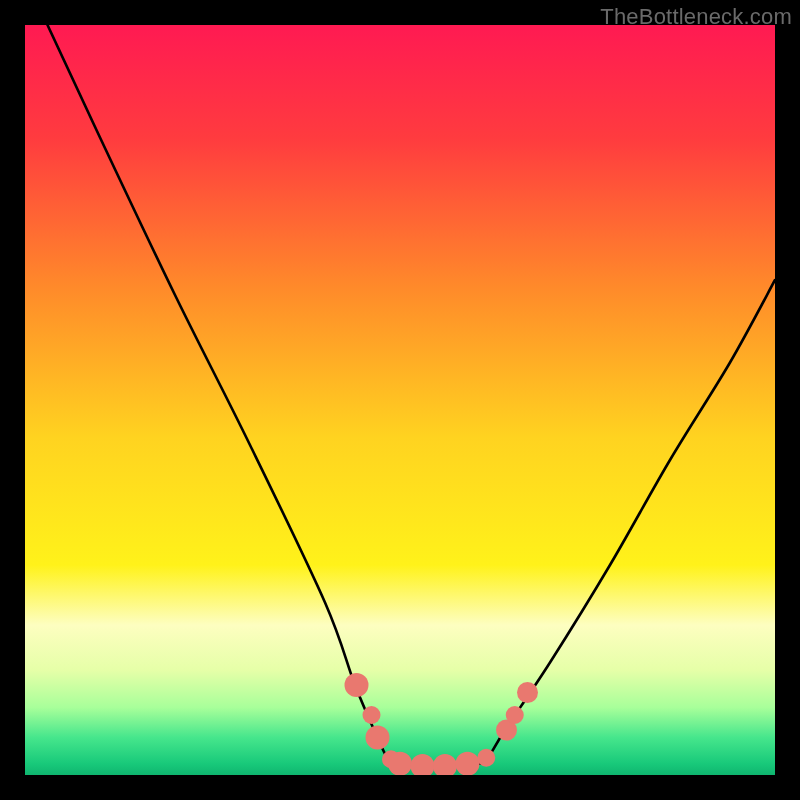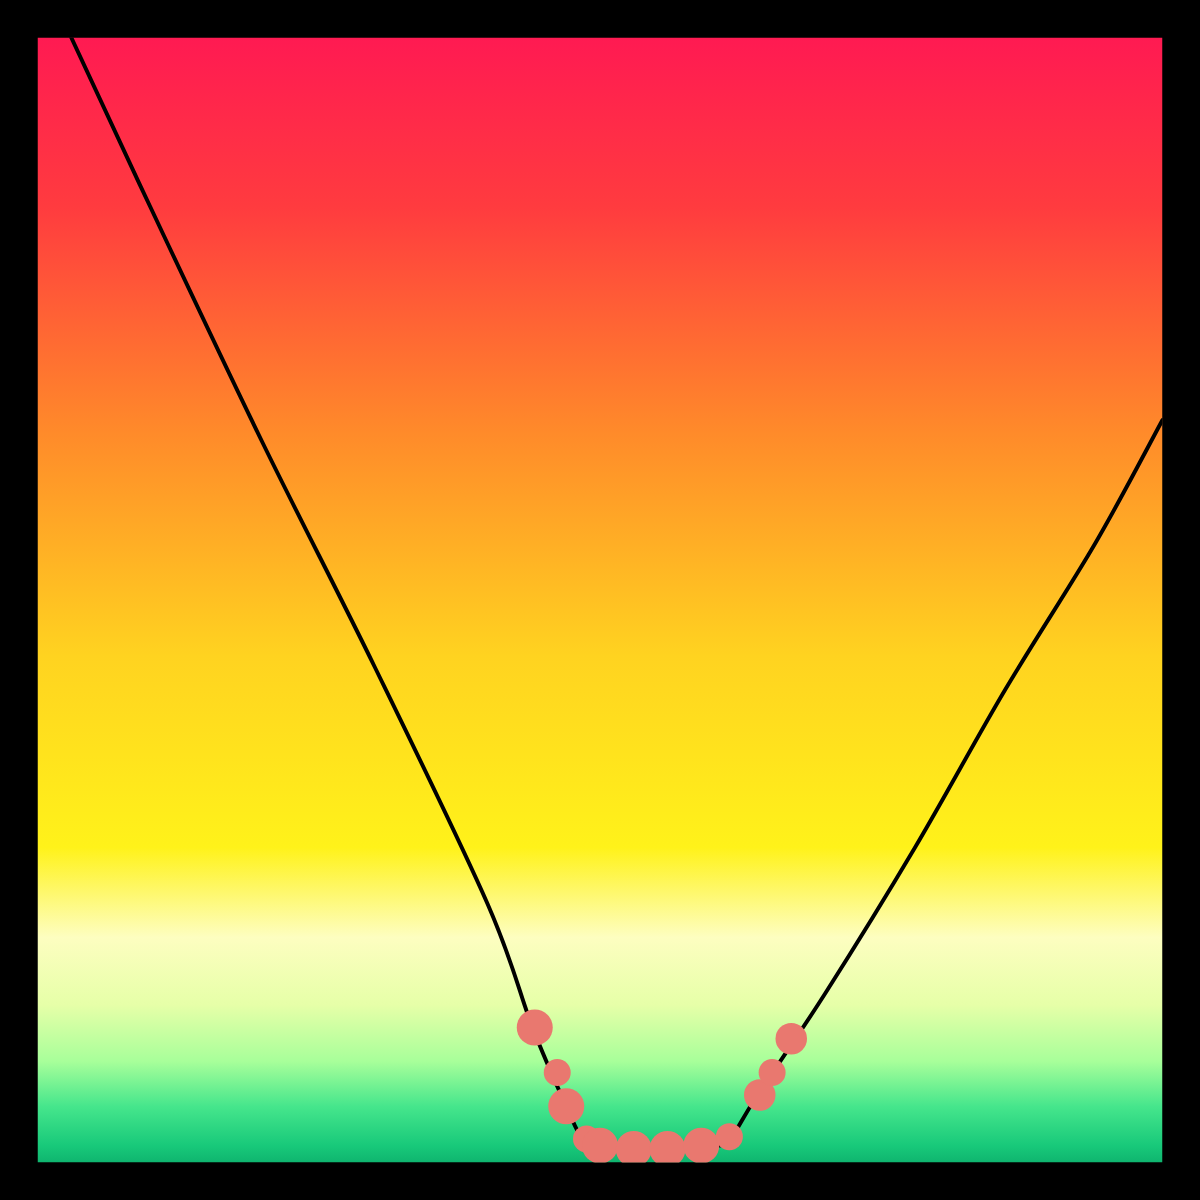--- a/index.html
+++ b/index.html
@@ -31,20 +31,21 @@
     color: #6a6a6a;
     font-size: 22px;
     font-weight: 400;
     letter-spacing: 0.2px;
   }
 </style>
 </head>
 <body>
 
 <div class="outer">
+  <div class="water">TheBottleneck.com</div>
   <svg class="plot" viewBox="0 0 100 100" preserveAspectRatio="none">
     <defs>
       <linearGradient id="bg" x1="0" y1="0" x2="0" y2="1">
           <stop offset="0.00%" stop-color="#ff1a52"></stop>
           <stop offset="15.00%" stop-color="#ff3b3f"></stop>
           <stop offset="35.00%" stop-color="#ff8a2a"></stop>
           <stop offset="55.00%" stop-color="#ffd320"></stop>
           <stop offset="72.00%" stop-color="#fff21a"></stop>
           <stop offset="80.00%" stop-color="#fdfec0"></stop>
           <stop offset="86.00%" stop-color="#e6ffa8"></stop>

